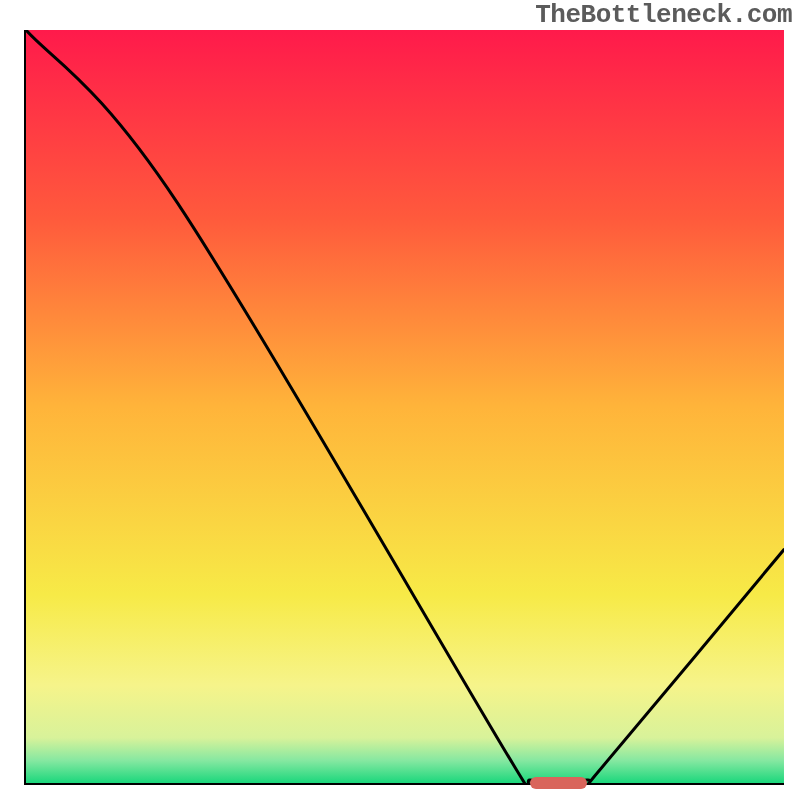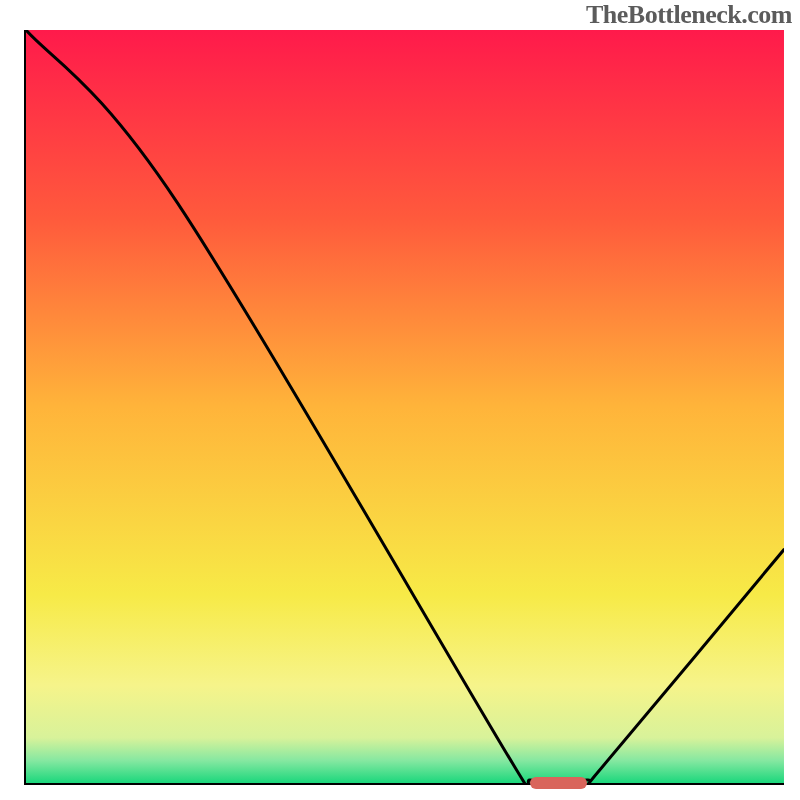--- a/index.html
+++ b/index.html
@@ -32,21 +32,21 @@
   }
   .marker {
     position: absolute;
     border-radius: 999px;
     background: #d9655b;
   }
   .watermark {
     position: absolute;
     top: 0;
     right: 8px;
-    font-family: Liberation Serif, serif;
+    font-family: Liberation Mono, monospace;
     font-size: 26px;
     font-weight: 700;
     color: #5b5b5b;
     letter-spacing: -0.5px;
     user-select: none;
   }
 </style>
 </head>
 <body>
 

